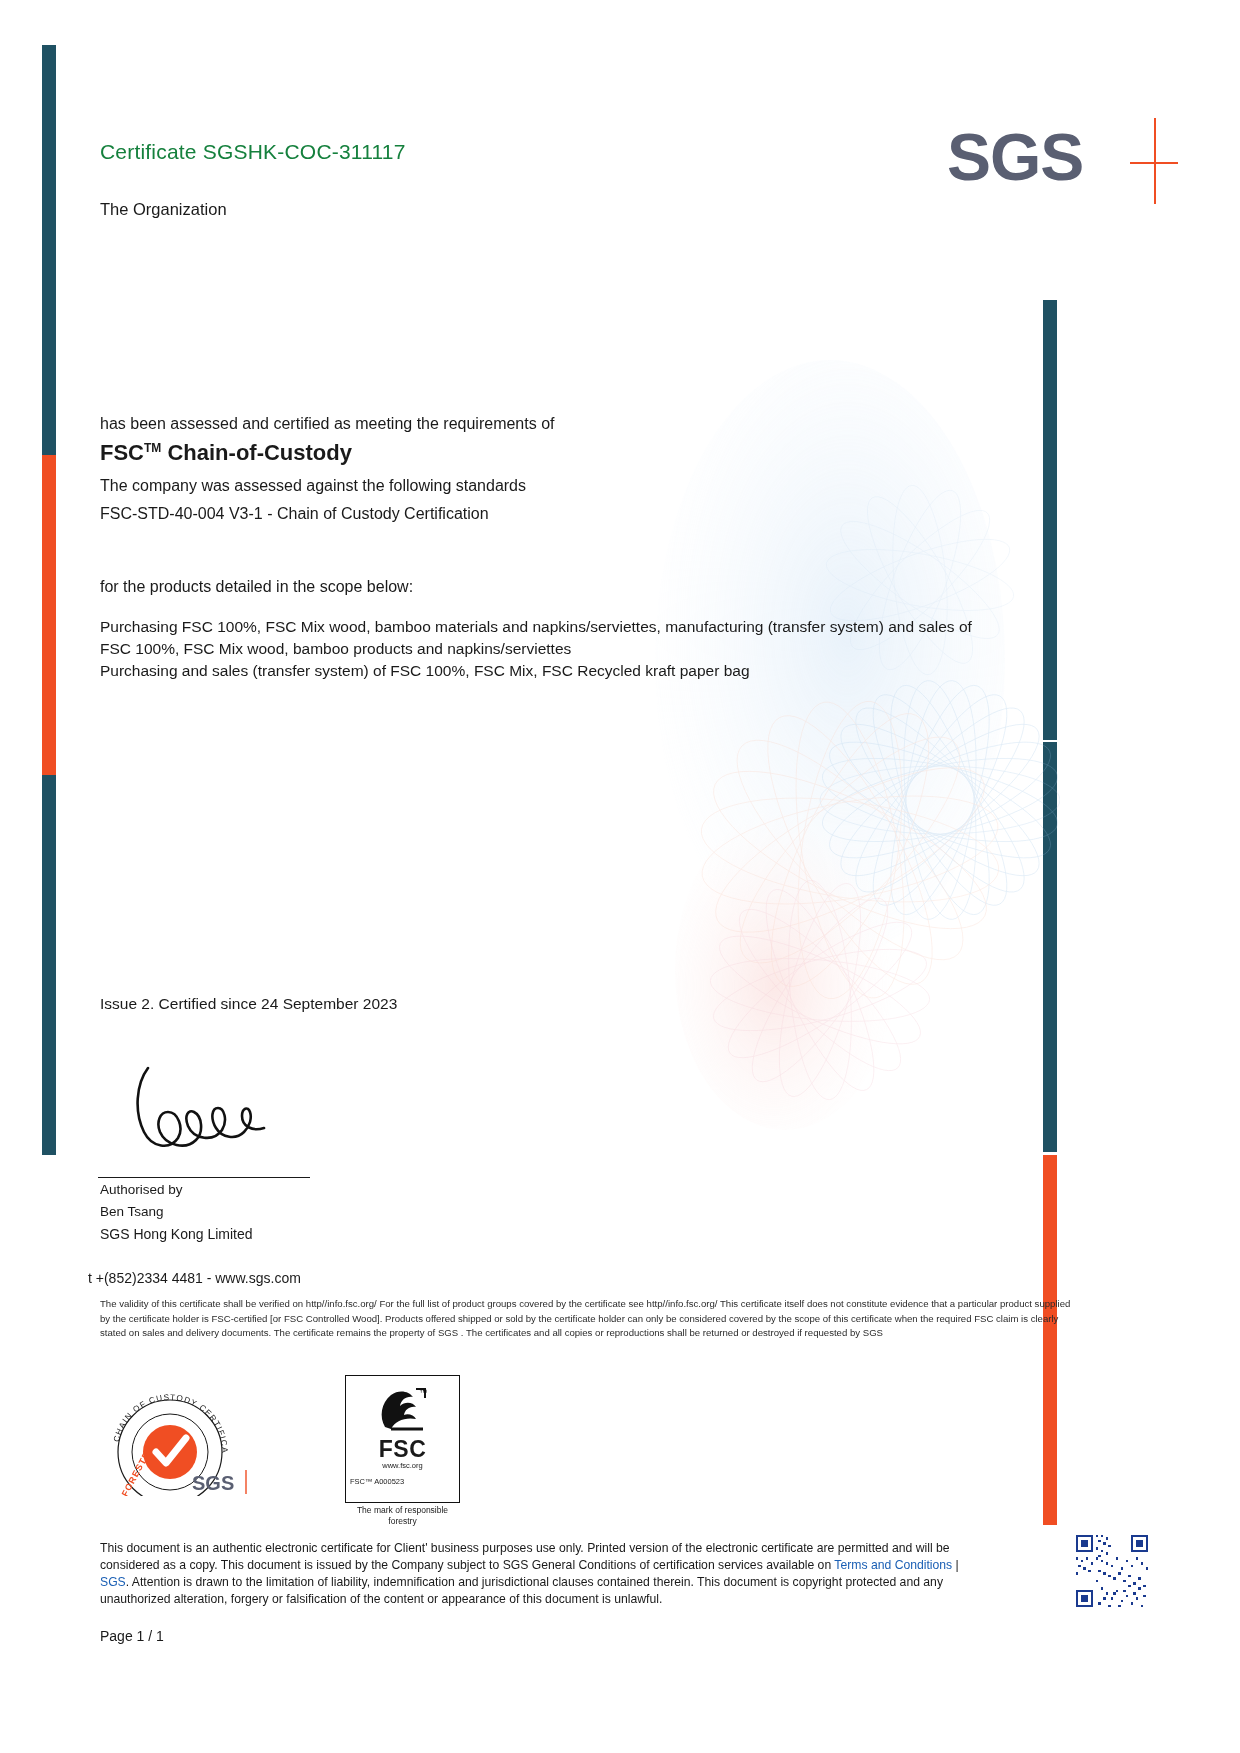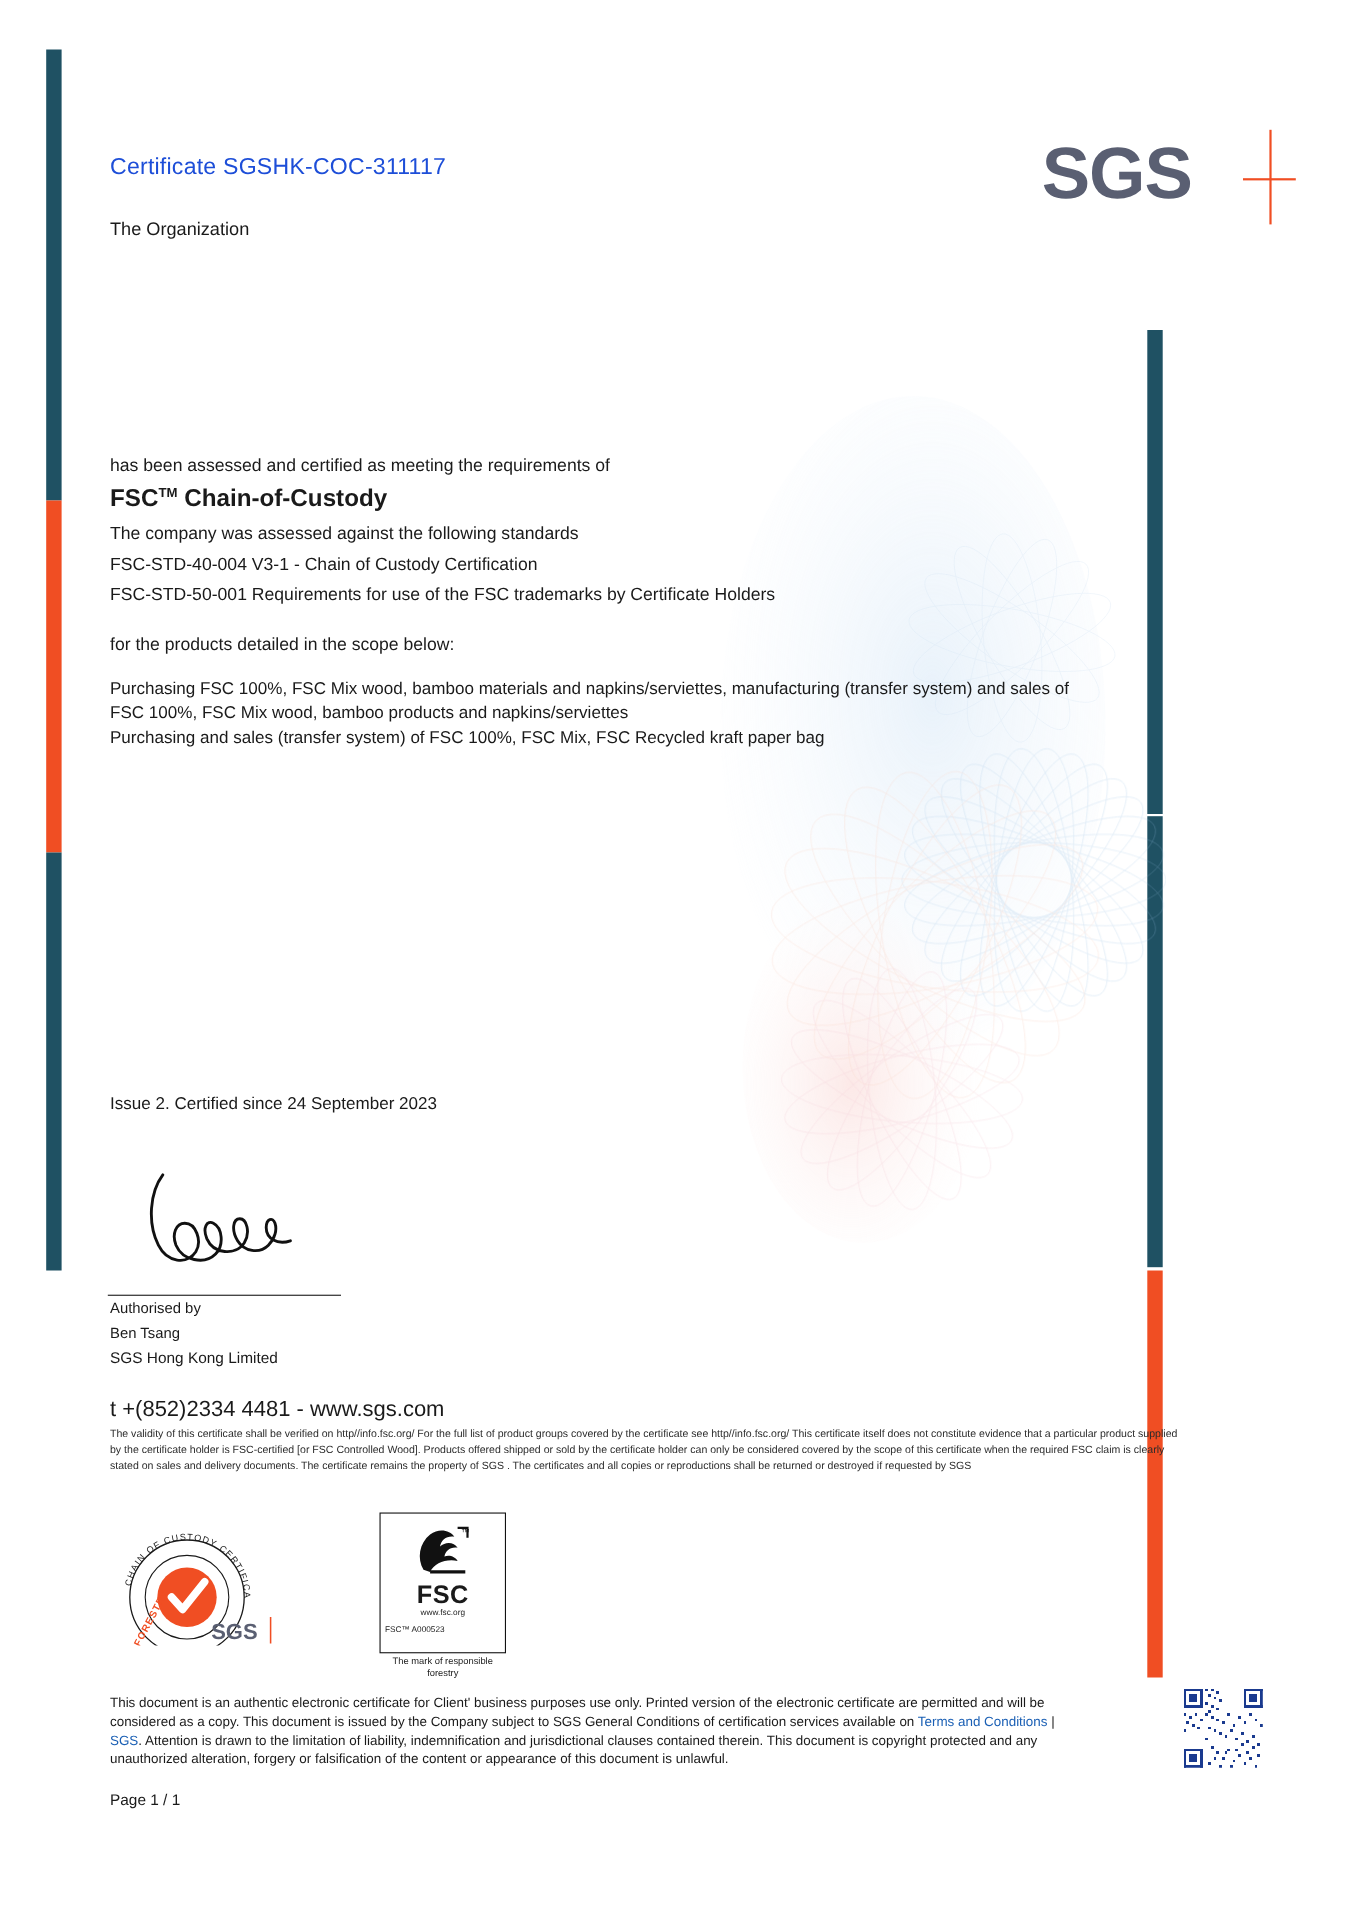--- a/index.html
+++ b/index.html
@@ -44,21 +44,21 @@
     pointer-events: none;
   }
 
   
   .cert-no {
     position: absolute;
     left: 100px;
     top: 140px;
     font-size: 21px;
     letter-spacing: .2px;
-    color: #1d4ed8;
+    color: #15803d;
   }
   .sgs-logo {
     position: absolute;
     right: 78px;
     top: 120px;
     width: 215px;
     height: 80px;
   }
   .sgs-logo .sgs-text {
     font-family: "Liberation Sans", sans-serif;
@@ -175,21 +175,21 @@
     left: 98px;
     top: 1177px;
     width: 212px;
     height: 1px;
     background: #1a1a1a;
   }
   .auth-by   { position: absolute; left: 100px; top: 1182px; font-size: 13.5px; }
   .auth-name { position: absolute; left: 100px; top: 1204px; font-size: 13.5px; }
   .auth-co   { position: absolute; left: 100px; top: 1226px; font-size: 14px; }
   .auth-addr { position: absolute; left: 100px; top: 1248px; font-size: 14px; }
-  .auth-tel  { position: absolute; left: 100px; top: 1270px; font-size: 20px; }
+  .auth-tel  { position: absolute; left: 88px; top: 1270px; font-size: 14px; }
 
   .fineprint {
     position: absolute;
     left: 100px;
     top: 1297px;
     width: 980px;
     font-size: 9.6px;
     line-height: 14.5px;
     color: #2b2b2b;
   }
@@ -353,21 +353,20 @@
   <div class="org-label">The Organization</div>
 
   <div class="assessed-line">has been assessed and certified as meeting the requirements of</div>
 
   <div class="scheme">
     <span>FSC</span><sup>TM</sup><span> Chain-of-Custody</span>
   </div>
 
   <div class="std-intro">The company was assessed against the following standards</div>
   <div class="std-1">FSC-STD-40-004 V3-1 - Chain of Custody Certification</div>
-  <div class="std-2">FSC-STD-50-001 Requirements for use of the FSC trademarks by Certificate Holders</div>
 
   <div class="scope-label">for the products detailed in the scope below:</div>
   <div class="scope-text" style="white-space: pre-line;">Purchasing FSC 100%, FSC Mix wood, bamboo materials and napkins/serviettes, manufacturing (transfer system) and sales of FSC 100%, FSC Mix wood, bamboo products and napkins/serviettes
 Purchasing and sales (transfer system) of FSC 100%, FSC Mix, FSC Recycled kraft paper bag</div>
 
   <div class="issue">Issue 2. Certified since 24 September 2023</div>
 
   <svg class="signature" viewBox="0 0 160 110">
     <path d="M18,18 C6,34 4,62 14,82 C22,98 40,100 48,88 C54,78 48,62 38,62 C30,62 26,72 30,82
              C36,96 56,100 66,90 C74,82 72,66 64,62 C58,59 54,66 58,76 C64,90 84,92 92,80

